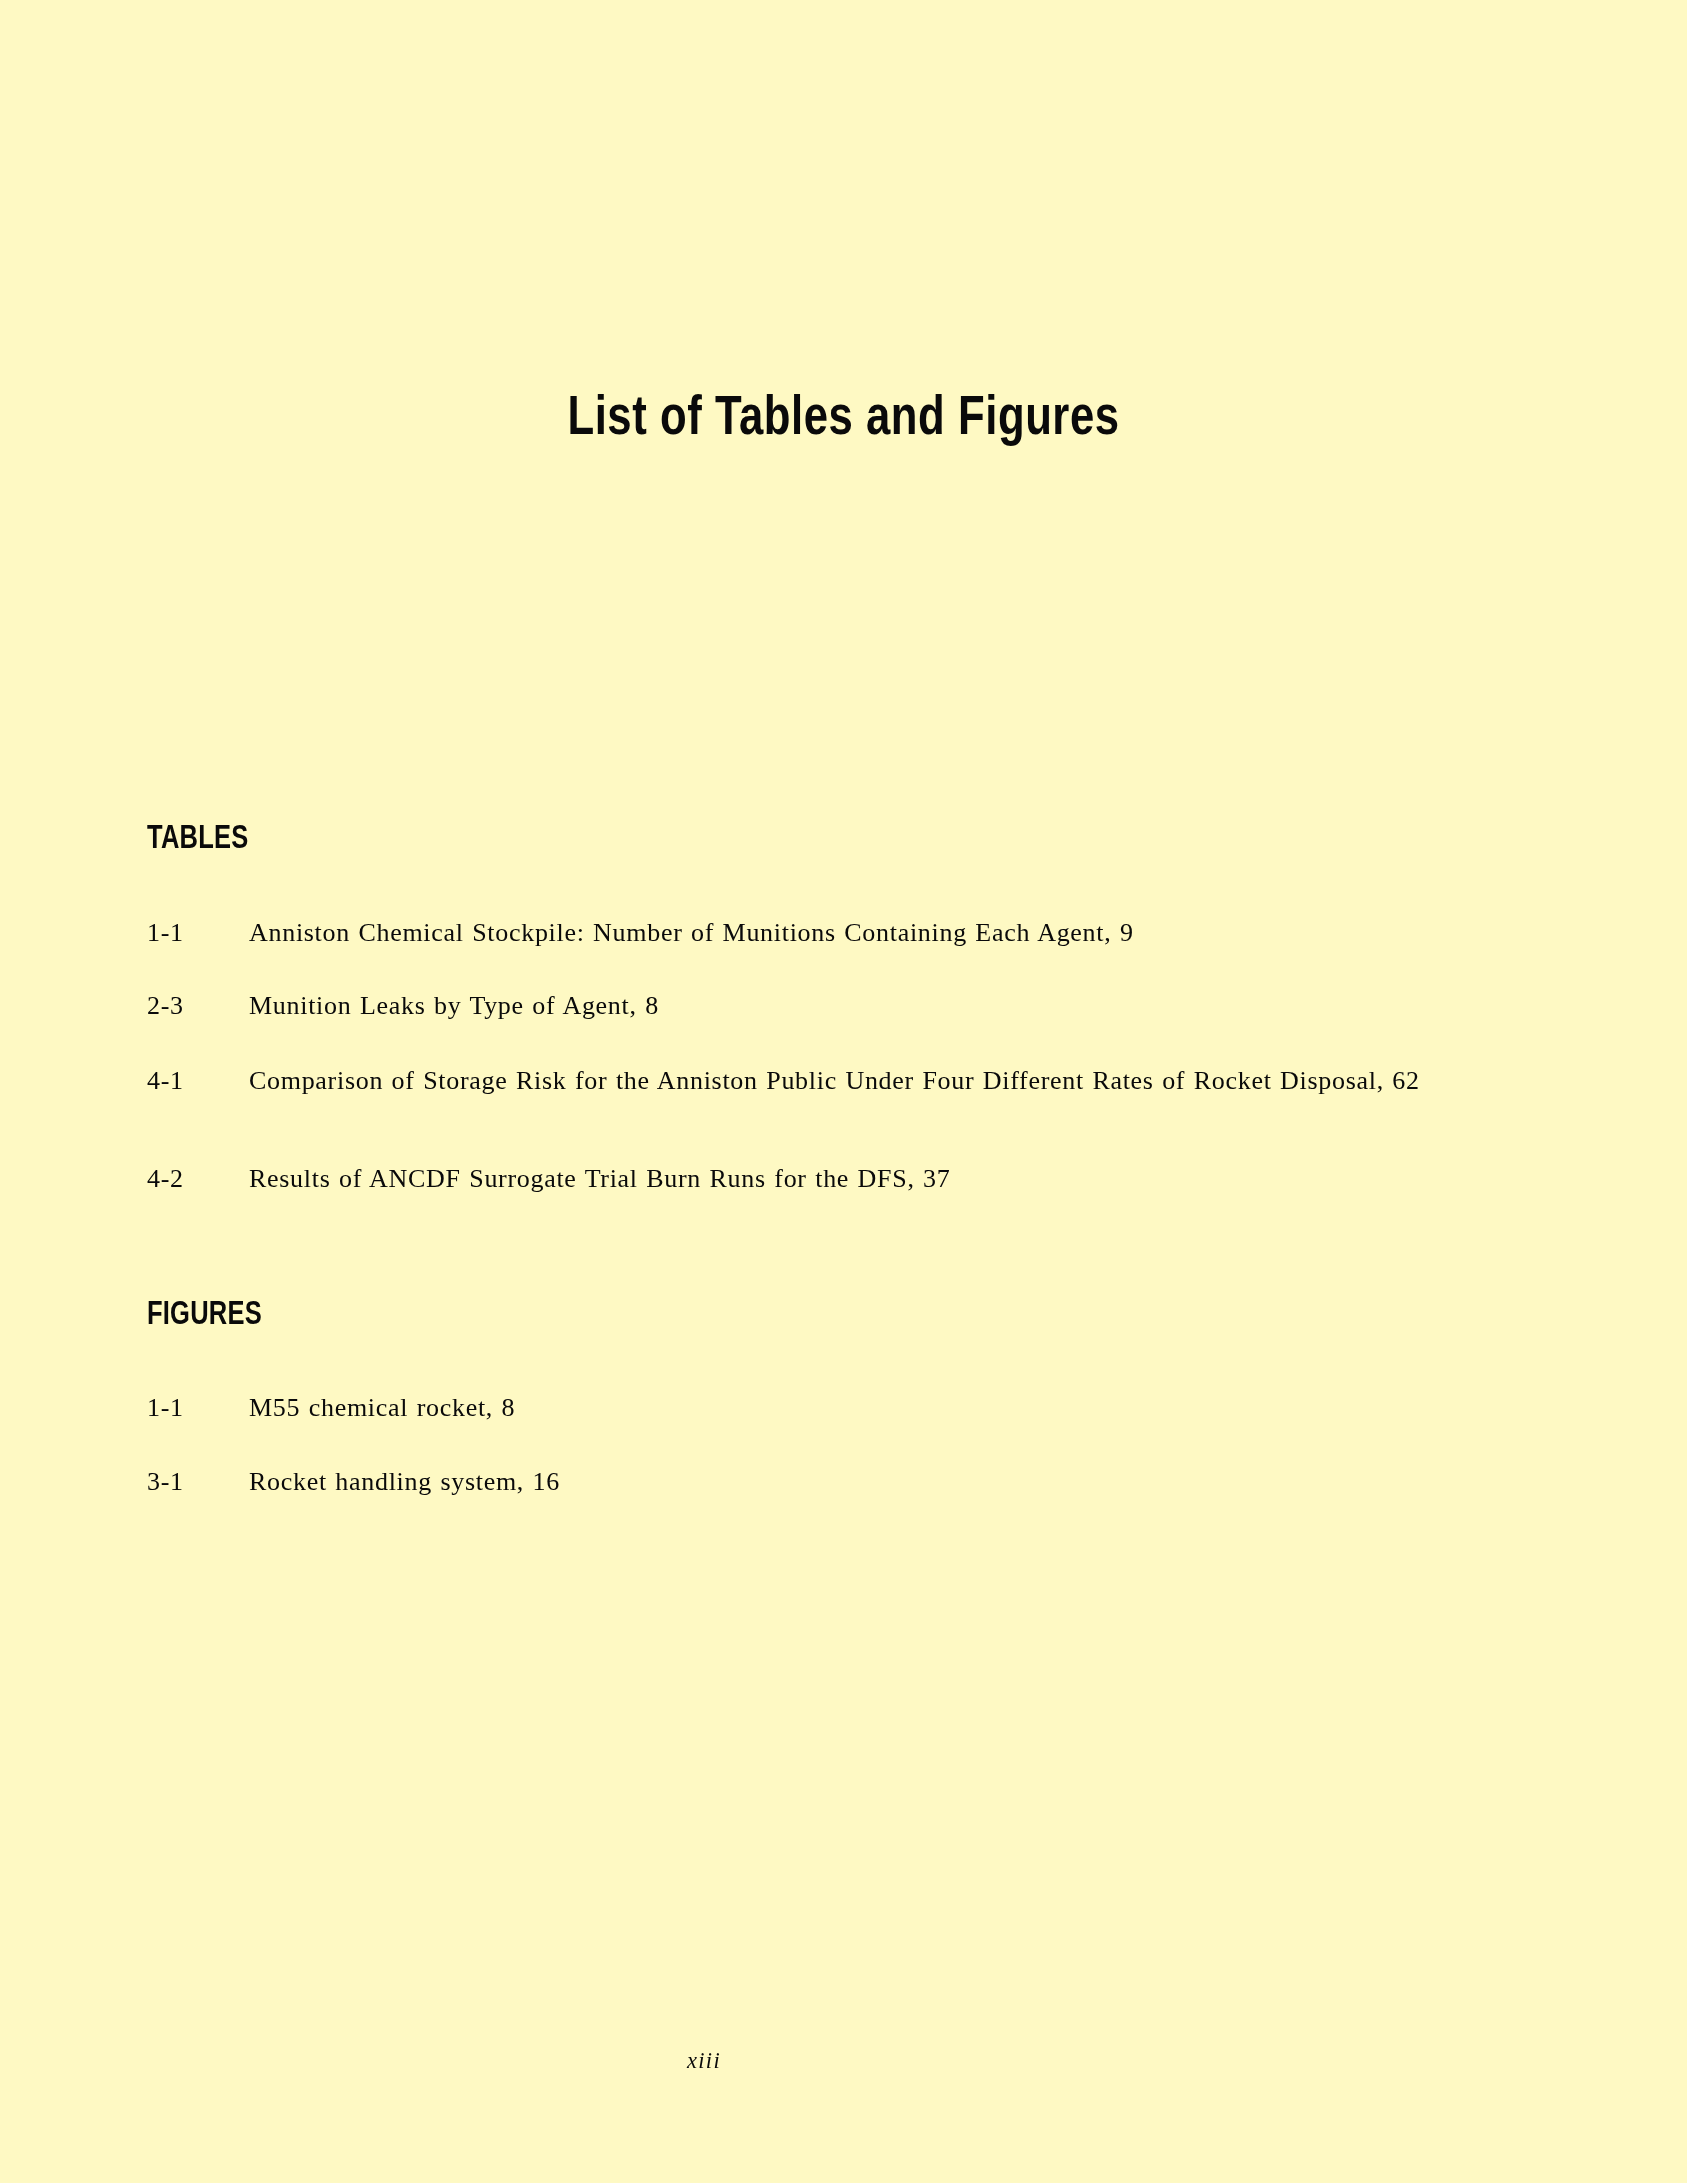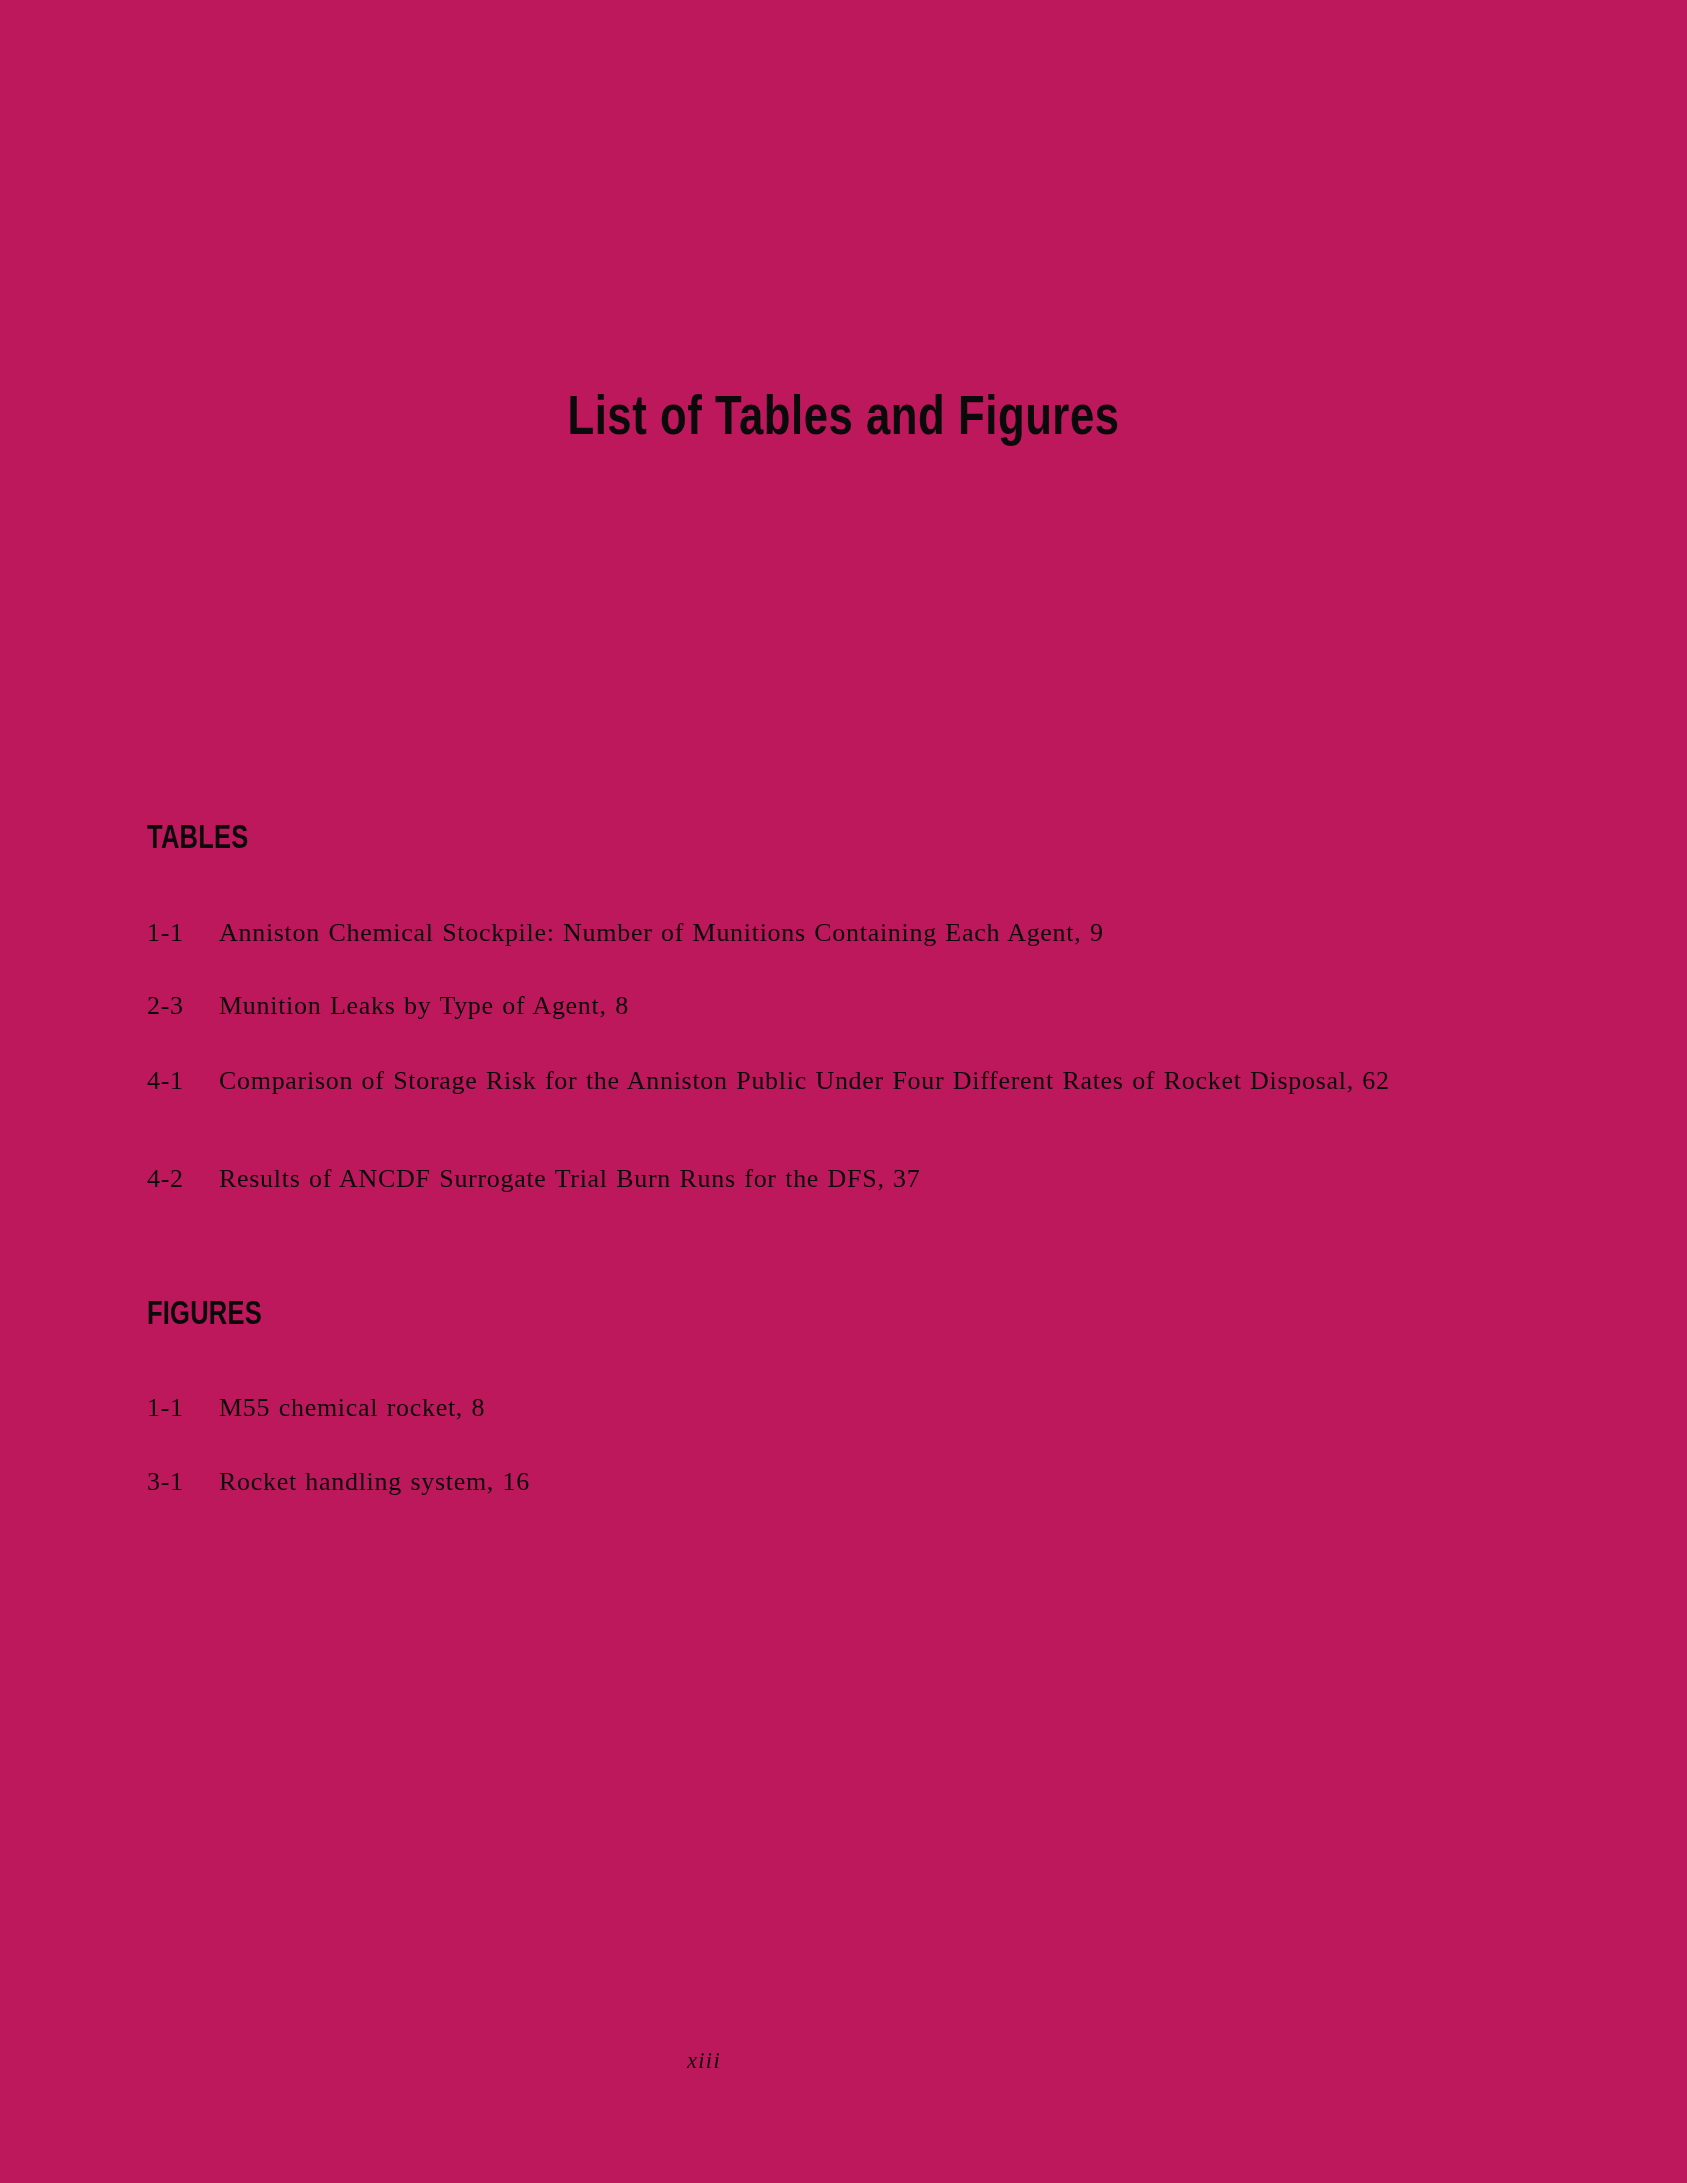--- a/index.html
+++ b/index.html
@@ -4,21 +4,21 @@
 <style>
   html, body {
     margin: 0;
     padding: 0;
     background: #e8e8e8;
   }
   .page {
     position: relative;
     width: 1687px;
     height: 2183px;
-    background: #be185d;
+    background: #fef9c3;
     color: #0a0a0a;
     font-family: "Liberation Serif", serif;
     overflow: hidden;
   }
   .doc-title {
     position: absolute;
     top: 384px;
     left: 0;
     width: 1687px;
     margin: 0;
@@ -49,20 +49,21 @@
     position: absolute;
     left: 147px;
     display: flex;
     align-items: flex-start;
     font-family: "Liberation Serif", serif;
     font-size: 26px;
     line-height: 1.18;
     letter-spacing: 0.7px;
     word-spacing: 1.3px;
     white-space: nowrap;
+    gap: 30px;
   }
   .entry .num {
     flex: none;
     width: 72px;
   }
   .page-number {
     position: absolute;
     top: 2048px;
     left: 0;
     width: 1408px;

